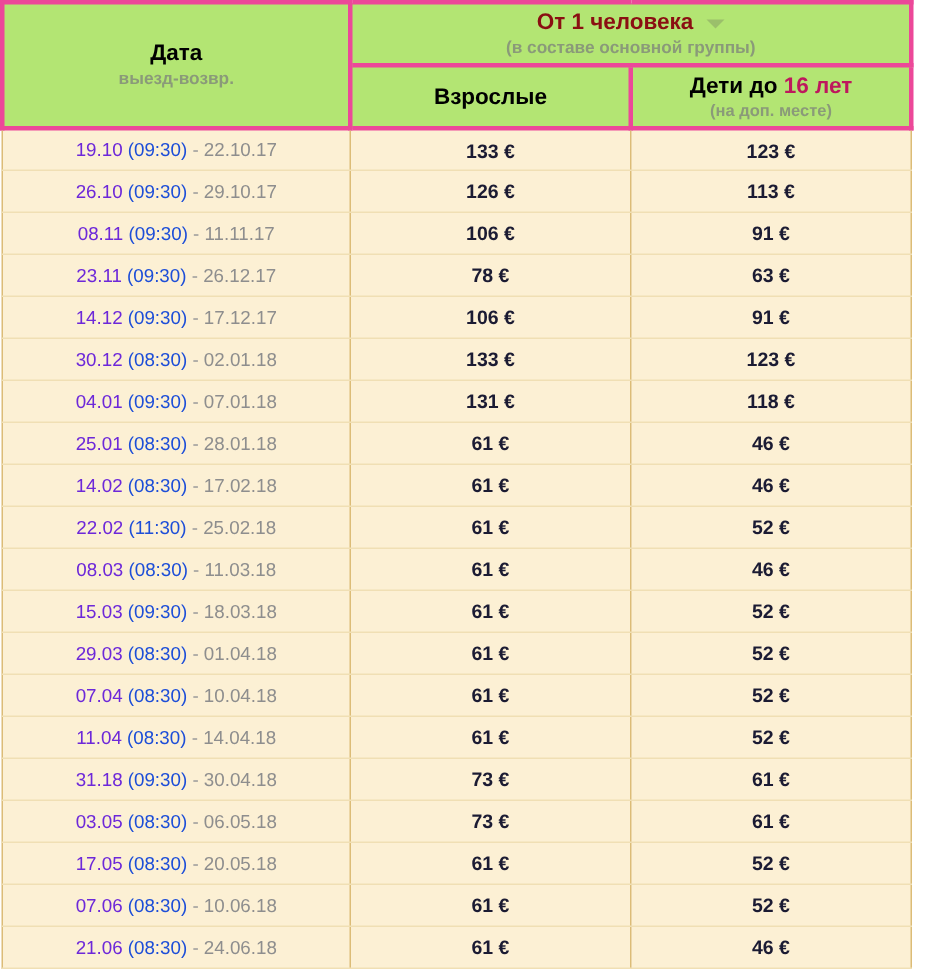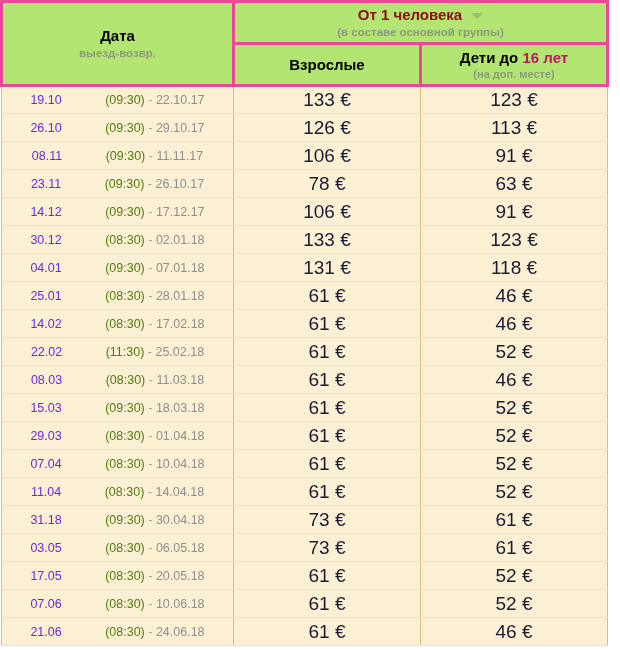--- a/index.html
+++ b/index.html
@@ -102,35 +102,34 @@
   .cell-date {
     text-align: center;
     font-size: 12.5px;
     white-space: nowrap;
   }
   .d-start {
     font-weight: normal;
     color: #6d28d9;
   }
   .d-time {
-    color: #4d7c0f;
-    padding-left: 40px;
+    color: #1d4ed8;
   }
   .d-sep {
     color: #9a9a9a;
   }
   .d-end {
     color: #8e8e8e;
     margin-top: 42px;
   }
 
   .cell-price {
     text-align: center;
-    font-size: 19px;
-    font-weight: normal;
+    font-size: 13px;
+    font-weight: bold;
     color: #1b1b33;
     white-space: nowrap;
   }
 </style>
 </head>
 <body>
 
 <table id="price-table">
   <thead>
     <tr>
@@ -166,21 +165,21 @@
         <td class="cell cell-date"><span class="d-start">26.10</span><span class="d-time"> (09:30)</span><span class="d-sep"> - </span><span class="d-end">29.10.17</span></td>
         <td class="cell cell-price">126 €</td>
         <td class="cell cell-price">113 €</td>
       </tr>
       <tr>
         <td class="cell cell-date"><span class="d-start">08.11</span><span class="d-time"> (09:30)</span><span class="d-sep"> - </span><span class="d-end">11.11.17</span></td>
         <td class="cell cell-price">106 €</td>
         <td class="cell cell-price">91 €</td>
       </tr>
       <tr>
-        <td class="cell cell-date"><span class="d-start">23.11</span><span class="d-time"> (09:30)</span><span class="d-sep"> - </span><span class="d-end">26.10.17</span></td>
+        <td class="cell cell-date"><span class="d-start">23.11</span><span class="d-time"> (09:30)</span><span class="d-sep"> - </span><span class="d-end">26.12.17</span></td>
         <td class="cell cell-price">78 €</td>
         <td class="cell cell-price">63 €</td>
       </tr>
       <tr>
         <td class="cell cell-date"><span class="d-start">14.12</span><span class="d-time"> (09:30)</span><span class="d-sep"> - </span><span class="d-end">17.12.17</span></td>
         <td class="cell cell-price">106 €</td>
         <td class="cell cell-price">91 €</td>
       </tr>
       <tr>
         <td class="cell cell-date"><span class="d-start">30.12</span><span class="d-time"> (08:30)</span><span class="d-sep"> - </span><span class="d-end">02.01.18</span></td>

